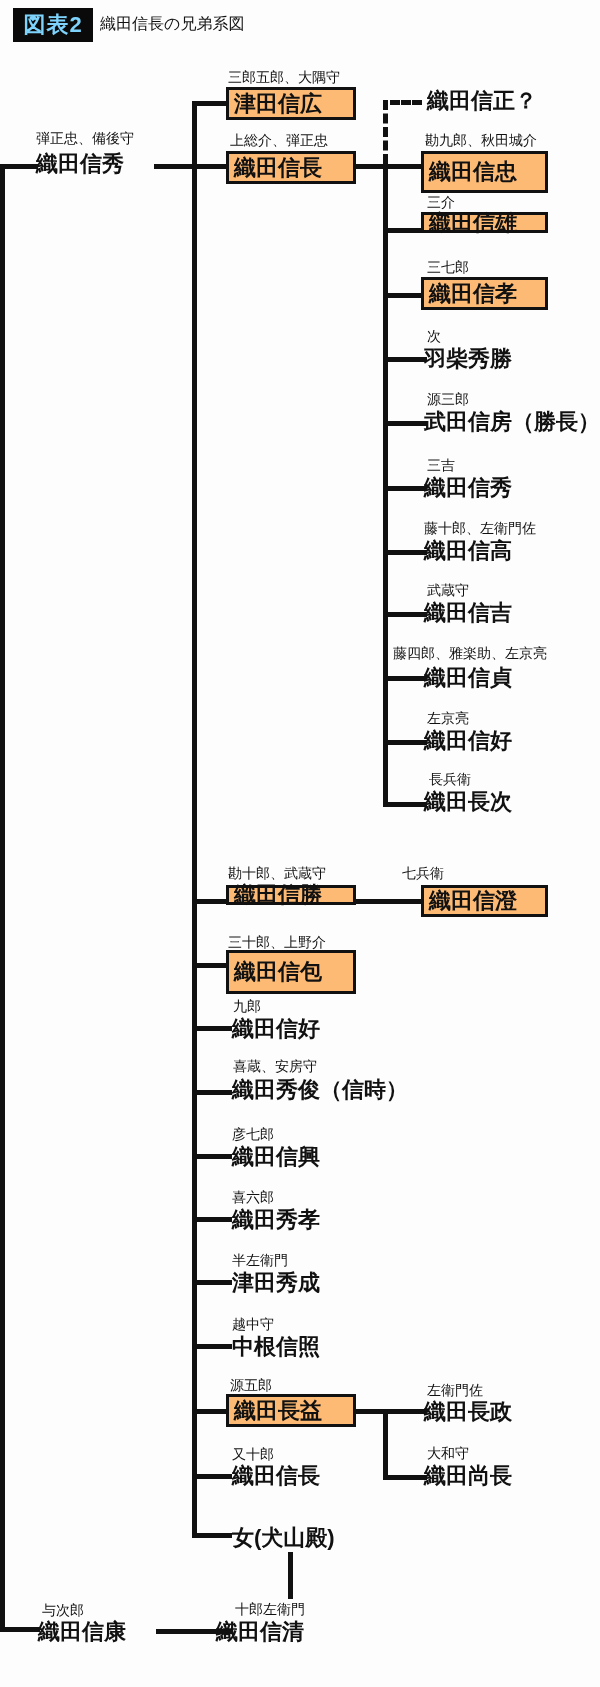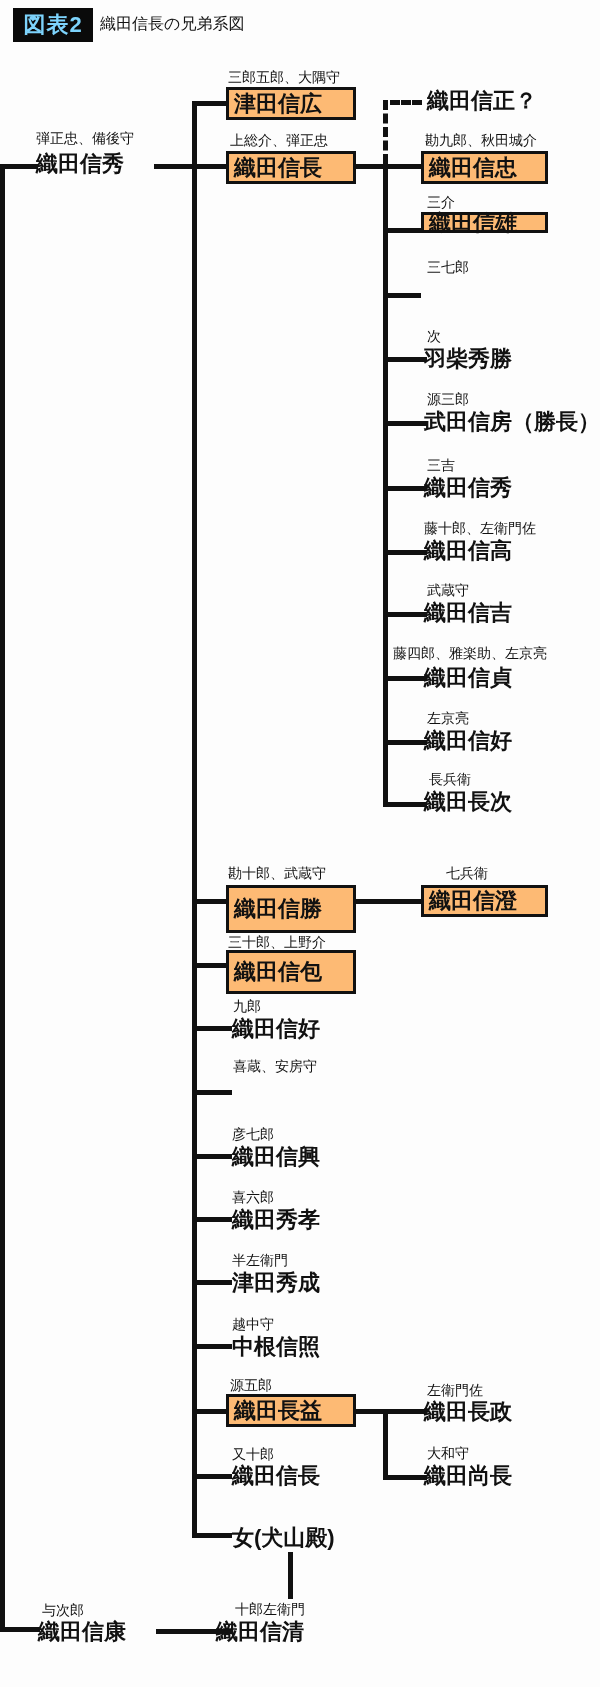--- a/index.html
+++ b/index.html
@@ -82,29 +82,30 @@
   <div class="kin" style="left:42px;top:1603px">与次郎</div>
   <div class="name" style="left:38px;top:1620px">織田信康</div>
 
   <div class="kin" style="left:228px;top:70px">三郎五郎、大隅守</div>
   <div class="box" style="left:226px;top:87px;width:130px;height:33px">津田信広</div>
 
   <div class="kin" style="left:230px;top:133px">上総介、弾正忠</div>
   <div class="box" style="left:226px;top:151px;width:130px;height:33px">織田信長</div>
 
   <div class="kin" style="left:228px;top:866px">勘十郎、武蔵守</div>
-  <div class="box" style="left:226px;top:885px;width:130px;height:48px">織田信勝</div>
+  <div class="box" style="left:226px;top:885px;width:130px;height:20px">織田信勝</div>
 
   <div class="kin" style="left:228px;top:935px">三十郎、上野介</div>
   <div class="box" style="left:226px;top:950px;width:130px;height:44px">織田信包</div>
 
   <div class="kin" style="left:233px;top:999px">九郎</div>
   <div class="name" style="left:232px;top:1017px">織田信好</div>
 
   <div class="kin" style="left:233px;top:1059px">喜蔵、安房守</div>
+  <div class="name" style="left:232px;top:1078px">織田秀俊（信時）</div>
 
   <div class="kin" style="left:232px;top:1127px">彦七郎</div>
   <div class="name" style="left:232px;top:1145px">織田信興</div>
 
   <div class="kin" style="left:232px;top:1190px">喜六郎</div>
   <div class="name" style="left:232px;top:1208px">織田秀孝</div>
 
   <div class="kin" style="left:232px;top:1253px">半左衛門</div>
   <div class="name" style="left:232px;top:1271px">津田秀成</div>
 
@@ -115,26 +116,27 @@
   <div class="box" style="left:226px;top:1394px;width:130px;height:33px">織田長益</div>
 
   <div class="kin" style="left:232px;top:1447px">又十郎</div>
   <div class="name" style="left:232px;top:1464px">織田信長</div>
 
   <div class="name" style="left:232px;top:1526px">女(犬山殿)</div>
 
   <div class="name" style="left:427px;top:89px">織田信正？</div>
 
   <div class="kin" style="left:425px;top:133px">勘九郎、秋田城介</div>
-  <div class="box" style="left:421px;top:151px;width:127px;height:33px">織田信忠</div>
+  <div class="box" style="left:421px;top:151px;width:127px;height:42px">織田信忠</div>
 
   <div class="kin" style="left:427px;top:195px">三介</div>
   <div class="box" style="left:421px;top:212px;width:127px;height:21px">織田信雄</div>
 
   <div class="kin" style="left:427px;top:260px">三七郎</div>
+  <div class="box" style="left:421px;top:277px;width:127px;height:33px">織田信孝</div>
 
   <div class="kin" style="left:427px;top:329px">次</div>
   <div class="name" style="left:424px;top:347px">羽柴秀勝</div>
 
   <div class="kin" style="left:427px;top:392px">源三郎</div>
   <div class="name" style="left:424px;top:410px">武田信房（勝長）</div>
 
   <div class="kin" style="left:427px;top:458px">三吉</div>
   <div class="name" style="left:424px;top:476px">織田信秀</div>
 
@@ -146,21 +148,21 @@
 
   <div class="kin" style="left:393px;top:646px">藤四郎、雅楽助、左京亮</div>
   <div class="name" style="left:424px;top:666px">織田信貞</div>
 
   <div class="kin" style="left:427px;top:711px">左京亮</div>
   <div class="name" style="left:424px;top:729px">織田信好</div>
 
   <div class="kin" style="left:429px;top:772px">長兵衛</div>
   <div class="name" style="left:424px;top:790px">織田長次</div>
 
-  <div class="kin" style="left:446px;top:866px">七兵衛</div>
+  <div class="kin" style="left:402px;top:866px">七兵衛</div>
   <div class="box" style="left:421px;top:885px;width:127px;height:32px">織田信澄</div>
 
   <div class="kin" style="left:427px;top:1383px">左衛門佐</div>
   <div class="name" style="left:424px;top:1400px">織田長政</div>
 
   <div class="kin" style="left:427px;top:1446px">大和守</div>
   <div class="name" style="left:424px;top:1464px">織田尚長</div>
 
   <div class="kin" style="left:235px;top:1602px">十郎左衛門</div>
   <div class="name" style="left:216px;top:1620px">織田信清</div>

